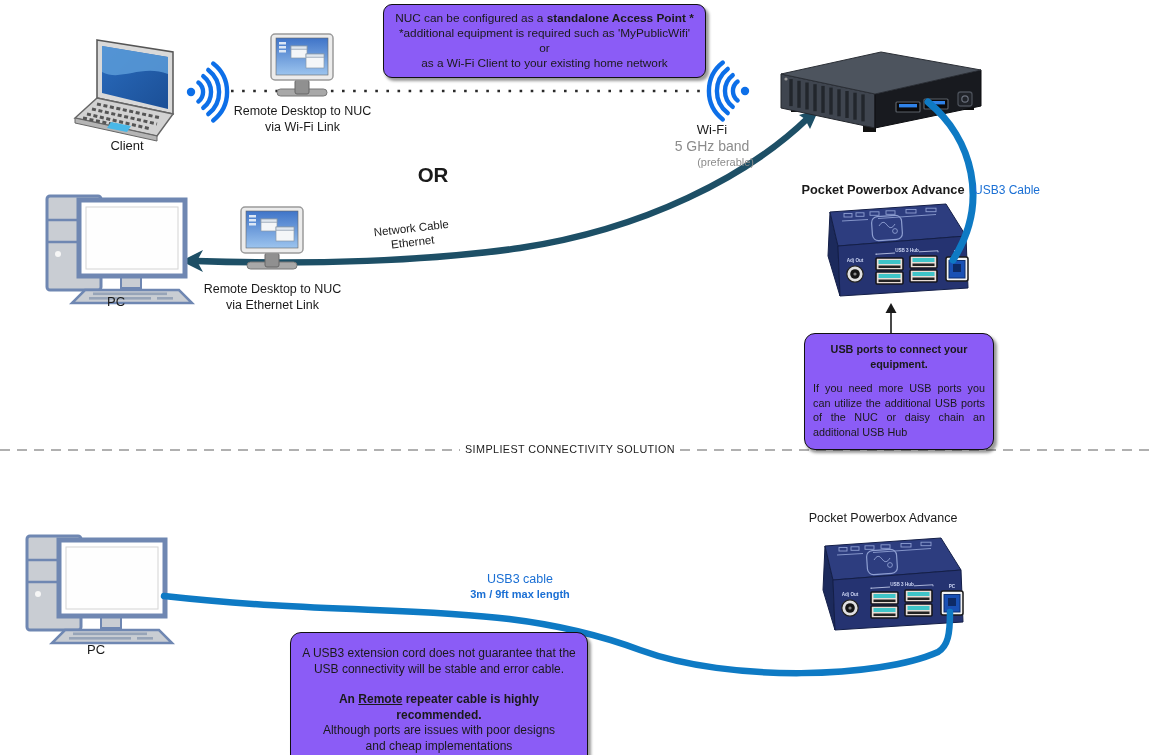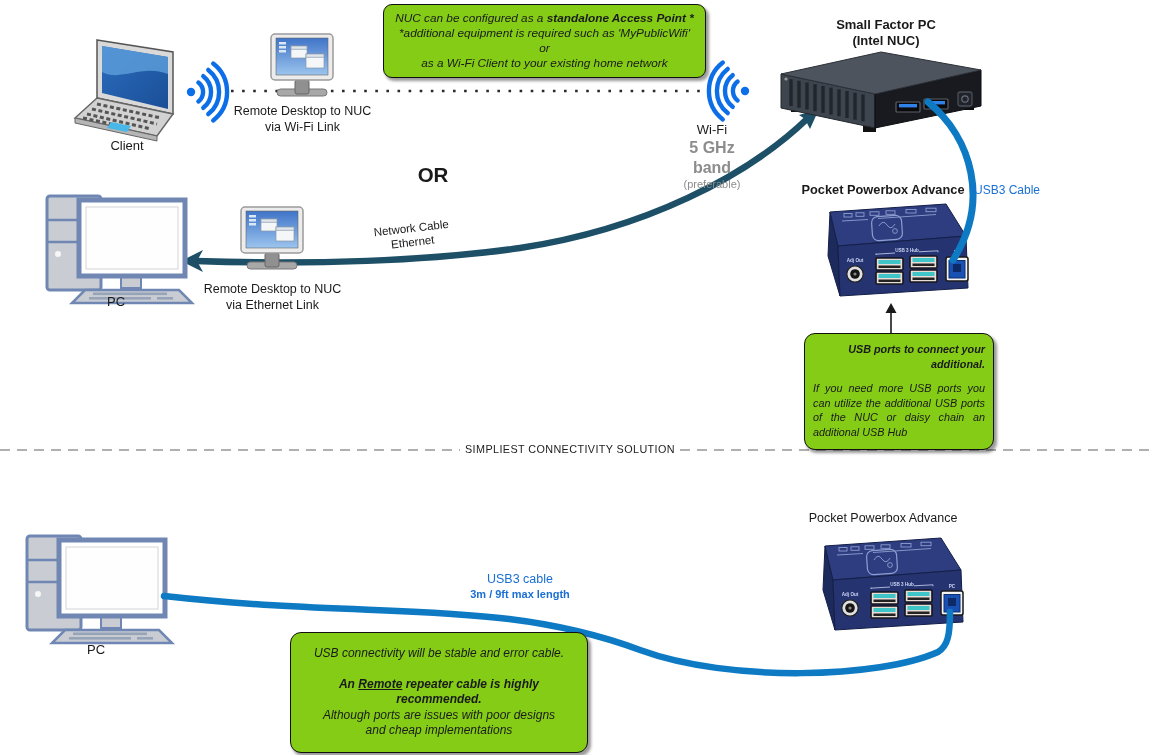--- a/index.html
+++ b/index.html
@@ -1,21 +1,21 @@
 <!DOCTYPE html>
 <html><head>
 <meta charset="utf-8">
 <style>
   html,body{margin:0;padding:0;background:#fff;}
   .stage{position:relative;width:1156px;height:755px;background:#fff;overflow:hidden;
          font-family:"Liberation Sans",sans-serif;color:#1a1a1a;}
   .stage svg{position:absolute;left:0;top:0;}
   .lbl{position:absolute;text-align:center;line-height:1.25;}
-  .callout{position:absolute;background:#84cc16;border:1.6px solid #111;border-radius:9px;
-           box-shadow:2.5px 3px 3px rgba(0,0,0,.40);font-style:italic;}
+  .callout{position:absolute;background:#8b5cf6;border:1.6px solid #111;border-radius:9px;
+           box-shadow:2.5px 3px 3px rgba(0,0,0,.40);}
   .b{font-weight:bold;}
   .gray{color:#8c8c8c;}
   .blue{color:#1a6fd4;}
   .u{text-decoration:underline;}
   .divider-label{position:absolute;background:#fff;padding:0 5px;font-size:10.8px;
                  letter-spacing:.4px;color:#1c1c1c;}
 </style>
 </head>
 <body>
 
@@ -205,68 +205,65 @@
 
 <div class="lbl" style="left:82px;top:138px;width:90px;font-size:13px;">Client</div>
 
 <div class="lbl" style="left:220px;top:104px;width:165px;font-size:12.5px;">
   <div>Remote Desktop to NUC</div>
   <div>via Wi-Fi Link</div>
 </div>
 
 <div class="lbl" style="left:670px;top:122px;width:84px;">
   <div style="font-size:13px;">Wi-Fi</div>
-  <div class="gray" style="font-size:16px;font-weight:bold;">5 GHz band</div>
-  <div class="gray" style="font-size:11px;">(preferable)</div>
-</div>
-
-<div class="lbl b" style="left:796px;top:17px;width:180px;font-size:13px;">
-  <div>Small Factor PC</div>
-  <div>(Intel NUC)</div>
-</div>
+  <div class="gray" style="font-size:14px;">5 GHz band</div>
+  <div class="gray" style="font-size:11px;text-align:right;">(preferable)</div>
+</div>
+
 
 <div class="lbl b" style="left:398px;top:162px;width:70px;font-size:20.5px;">OR</div>
 
 <div class="lbl" style="left:88px;top:294px;width:56px;font-size:13px;">PC</div>
 
 <div class="lbl" style="left:190px;top:282px;width:165px;font-size:12.5px;">
   <div>Remote Desktop to NUC</div>
   <div>via Ethernet Link</div>
 </div>
 
 <div class="lbl" style="left:352px;top:221px;width:120px;font-size:11.5px;transform:rotate(-6.5deg);">
   <div>Network Cable</div>
   <div>Ethernet</div>
 </div>
 
 <div class="lbl b" style="left:798px;top:182px;width:170px;font-size:12.8px;">Pocket Powerbox Advance</div>
 
 <div class="lbl blue" style="left:974px;top:183px;width:80px;font-size:12px;text-align:left;">USB3 Cable</div>
 
 <div class="callout" style="left:804px;top:333px;width:172px;padding:8px 8px 10px;font-size:10.8px;line-height:1.35;border-radius:11px;">
-  <div class="b" style="text-align:right;">
+  <div class="b" style="text-align:center;">
     <div>USB ports to connect your</div>
-    <div>additional.</div>
+    <div>equipment.</div>
   </div>
   <div style="height:10px;"></div>
   <div style="text-align:justify;">If you need more USB ports you can utilize the additional USB ports of the NUC or daisy chain an additional USB Hub</div>
 </div>
 
 <div class="divider-label" style="left:460px;top:443px;">SIMPLIEST CONNECTIVITY SOLUTION</div>
 
 <div class="lbl" style="left:68px;top:642px;width:56px;font-size:13px;">PC</div>
 
 <div class="lbl blue" style="left:440px;top:572px;width:160px;">
   <div style="font-size:12.5px;">USB3 cable</div>
   <div class="b" style="font-size:11px;">3m / 9ft max length</div>
 </div>
 
 <div class="lbl" style="left:798px;top:511px;width:170px;font-size:12.5px;">Pocket Powerbox Advance</div>
 
 <div class="callout" style="left:290px;top:632px;width:282px;padding:13px 7px;font-size:12px;text-align:center;line-height:1.3;border-radius:11px;">
+  <div>A USB3 extension cord does not guarantee that the</div>
   <div>USB connectivity will be stable and error cable.</div>
   <div style="height:15px;"></div>
   <div class="b"><span>An </span><span class="u">Remote</span><span> repeater cable is highly recommended.</span></div>
   <div>Although ports are issues with poor designs</div>
   <div>and cheap implementations</div>
 </div>
 
 </div>
 
 </body></html>

